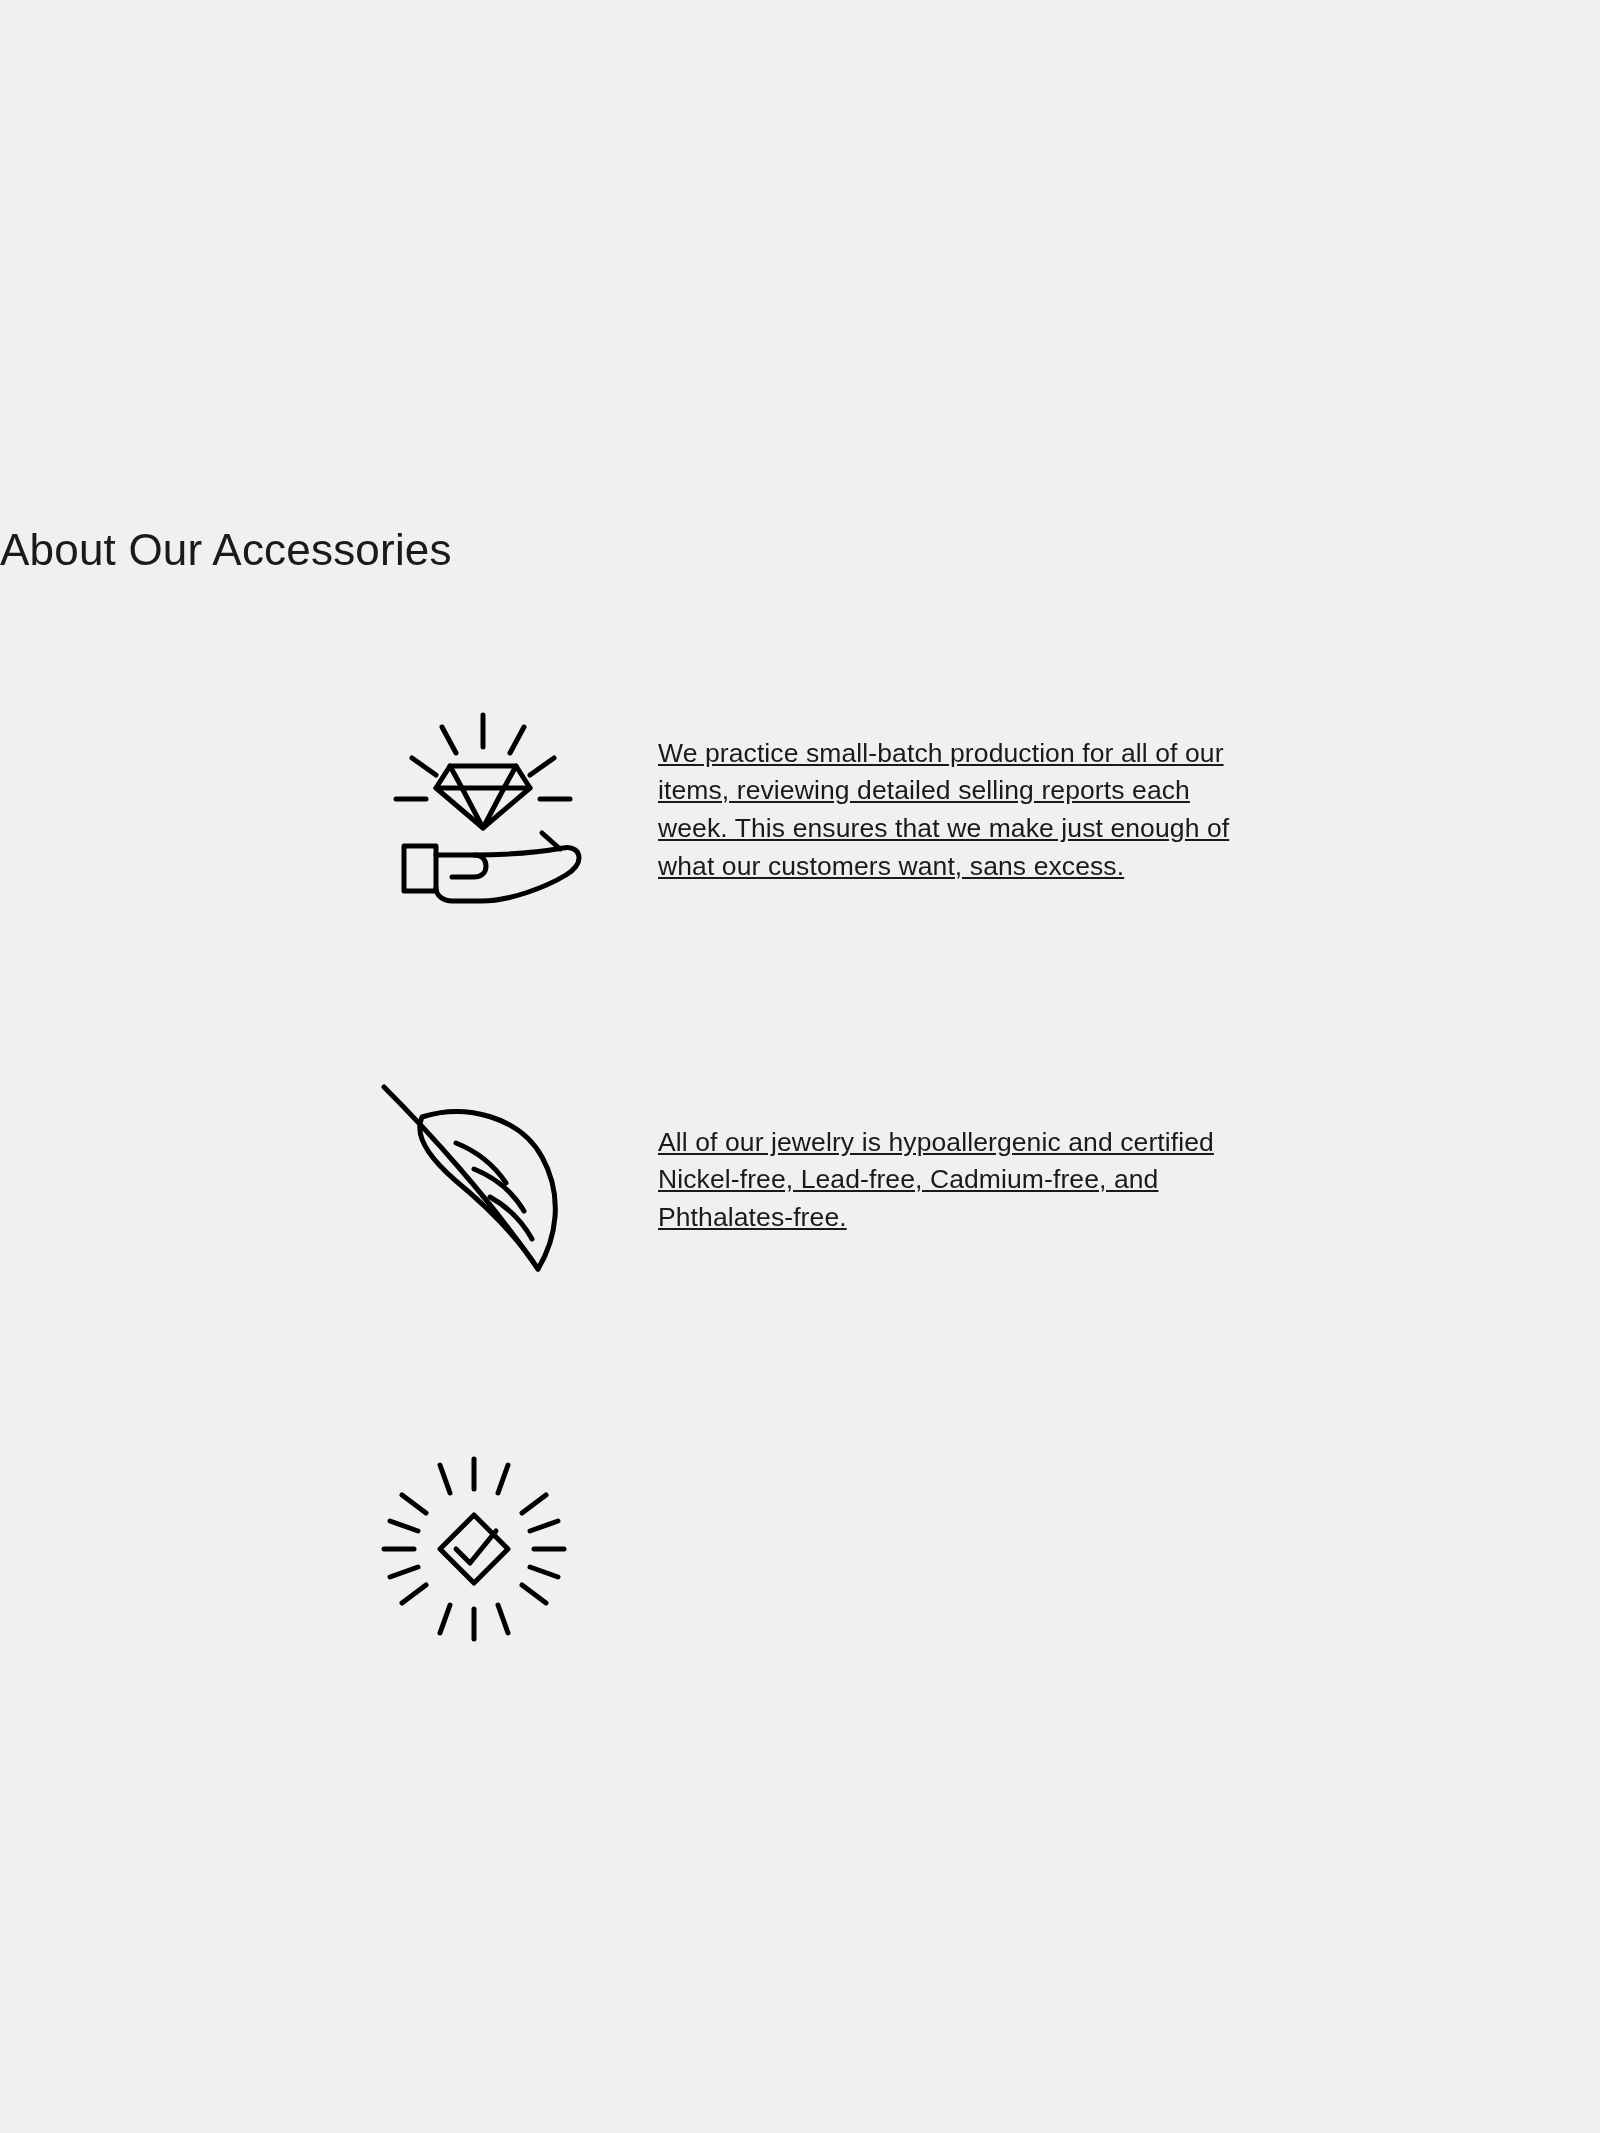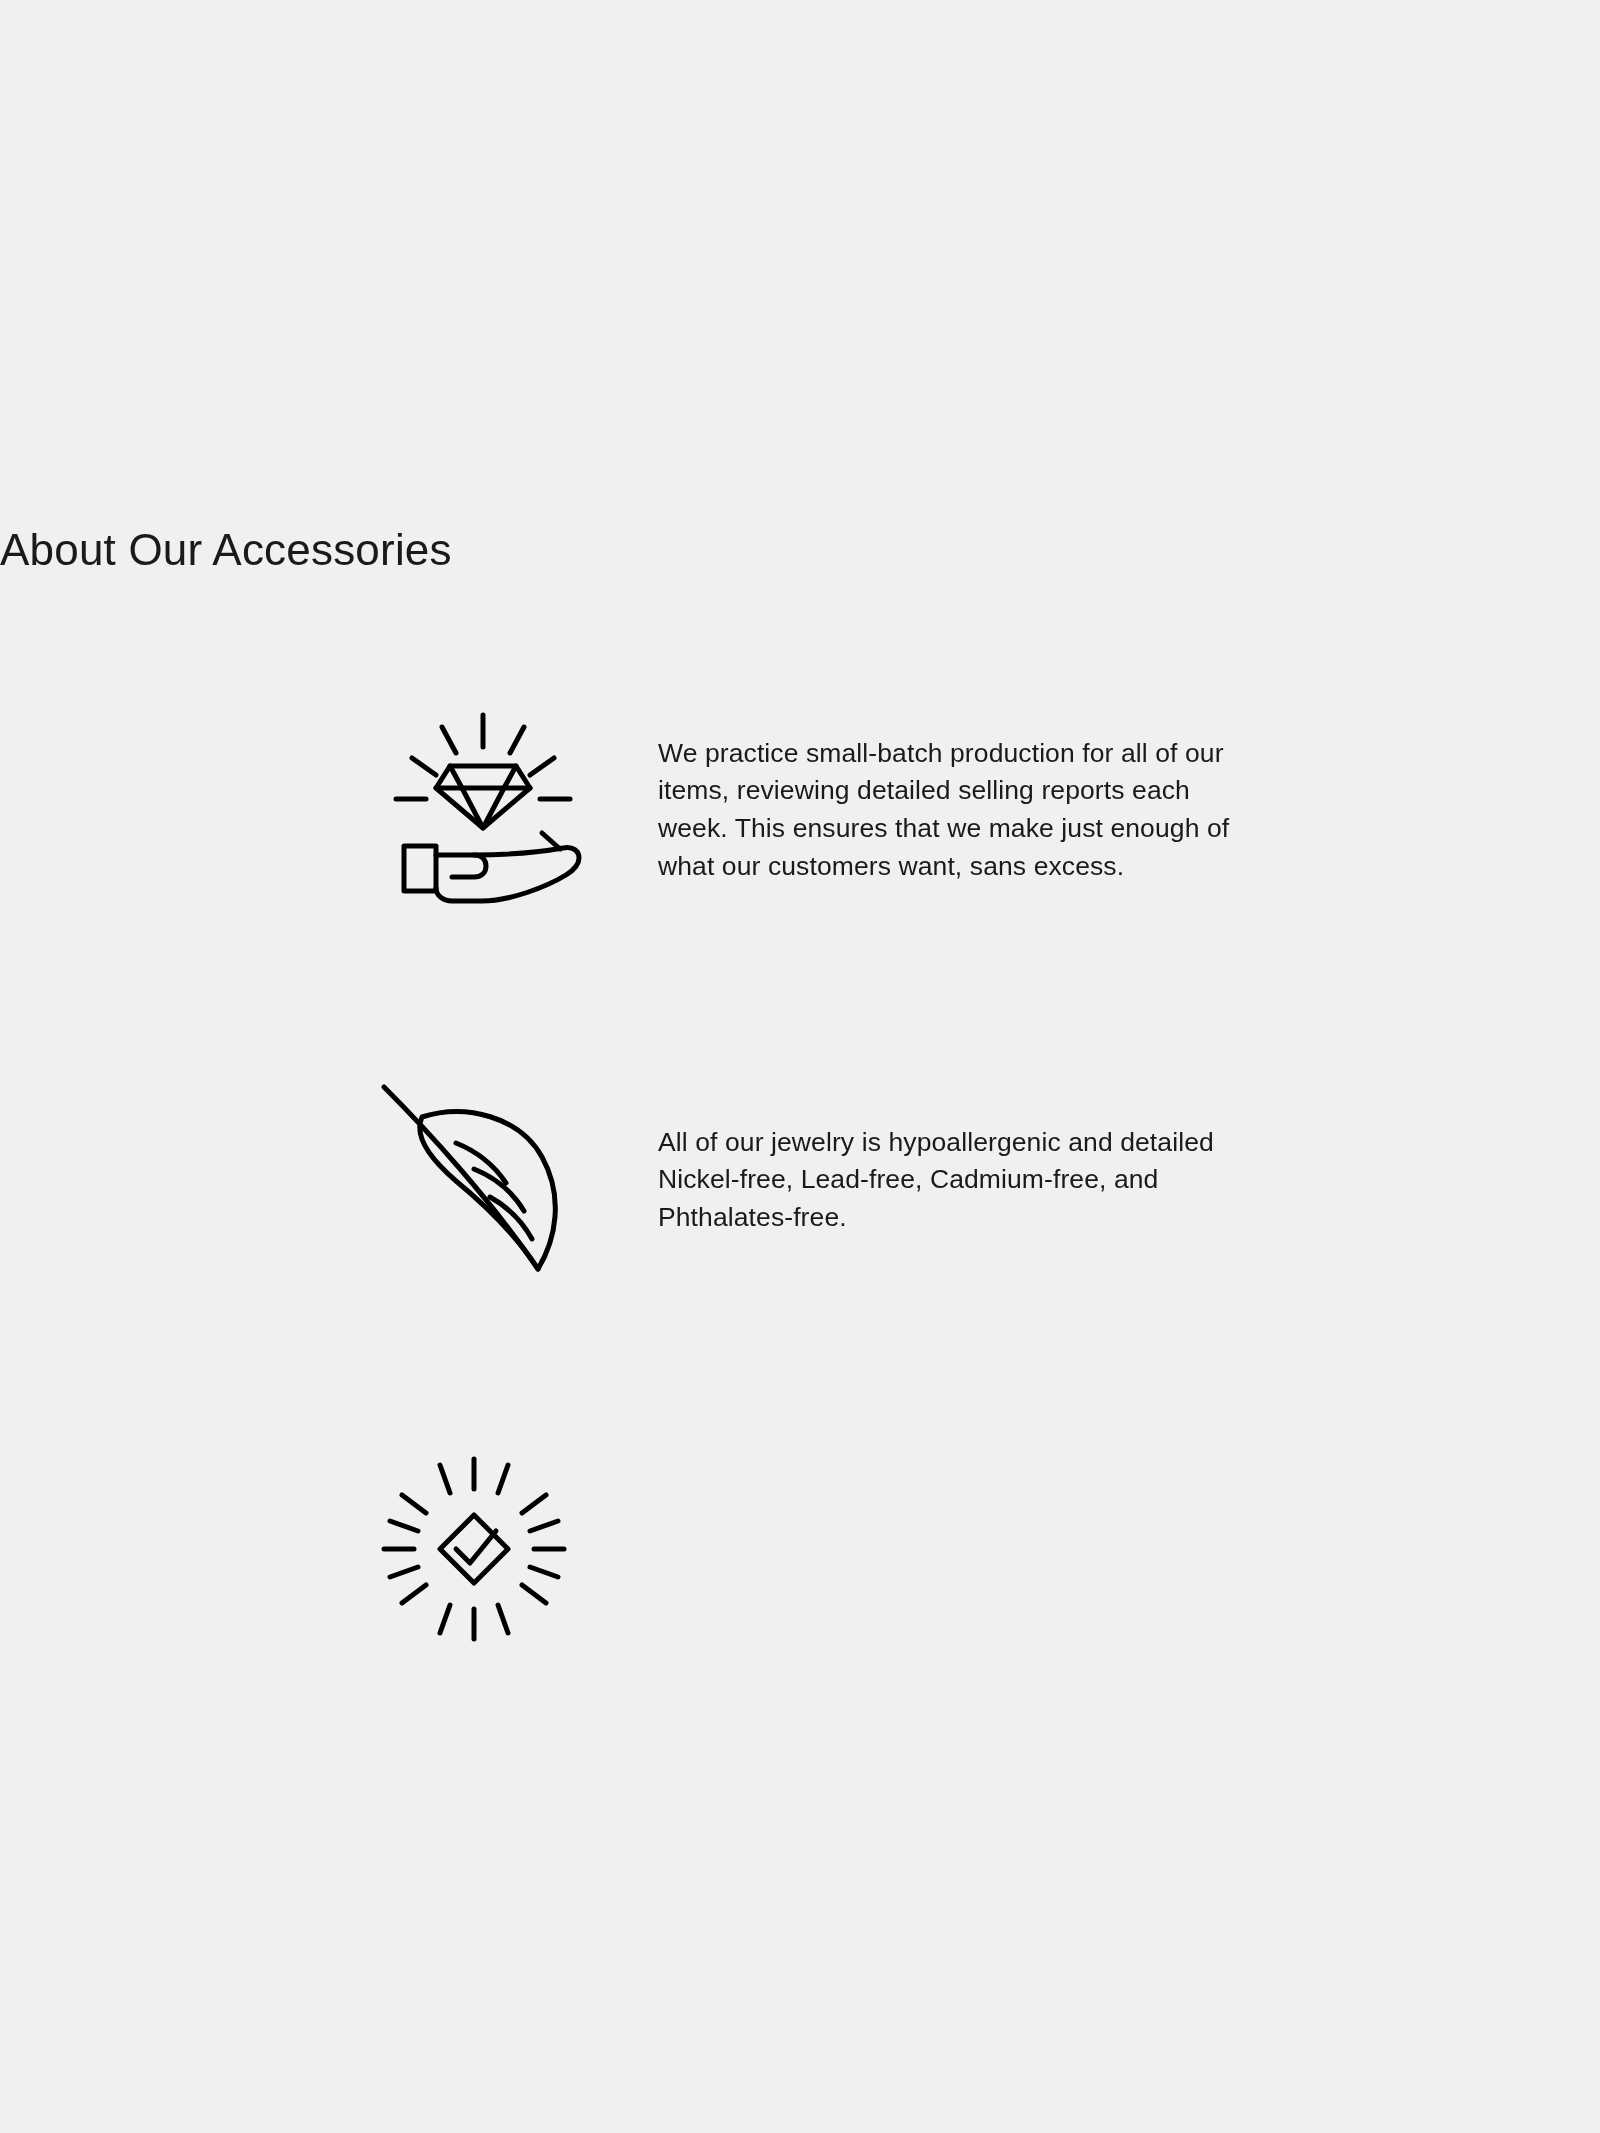--- a/index.html
+++ b/index.html
@@ -57,20 +57,21 @@
     display: block;
   }
   .feature-text {
     flex: 1;
     padding-left: 18px;
     font-size: 26.5px;
     line-height: 1.42;
     color: #1a1a1a;
     max-width: 590px;
     letter-spacing: 0.1px;
+    text-decoration: underline;
   }
   .row-1 .feature-icon { height: 300px; }
   .row-2 .feature-icon { height: 300px; }
   .row-3 .feature-icon { height: 300px; }
 </style>
 </head>
 <body>
 
 <div class="page">
 
@@ -113,21 +114,21 @@
             <path d="M14 14 C58 58 120 126 168 196"></path>
 
             <path d="M52 44 C96 30 150 44 172 84 C194 124 186 166 168 196 C150 168 120 136 86 108 C58 84 44 62 52 44 Z"></path>
 
             <path d="M86 70 C106 78 124 92 136 110"></path>
             <path d="M104 96 C124 104 142 118 154 138"></path>
             <path d="M120 124 C138 134 152 148 162 166"></path>
           </g>
         </svg>
       </div>
-      <div class="feature-text">All of our jewelry is hypoallergenic and detailed Nickel-free, Lead-free, Cadmium-free, and Phthalates-free.</div>
+      <div class="feature-text">All of our jewelry is hypoallergenic and certified Nickel-free, Lead-free, Cadmium-free, and Phthalates-free.</div>
     </div>
 
     <div class="feature-row row-3">
       <div class="feature-icon">
         <svg width="240" height="215" viewBox="0 0 240 215" fill="none" xmlns="http://www.w3.org/2000/svg">
           <g stroke="#000000" stroke-width="5" stroke-linecap="round" stroke-linejoin="round" fill="none">
 
             <path d="M70 106 L104 72 L138 106 L104 140 Z"></path>
             <path d="M86 106 L100 120 L126 88"></path>
 

